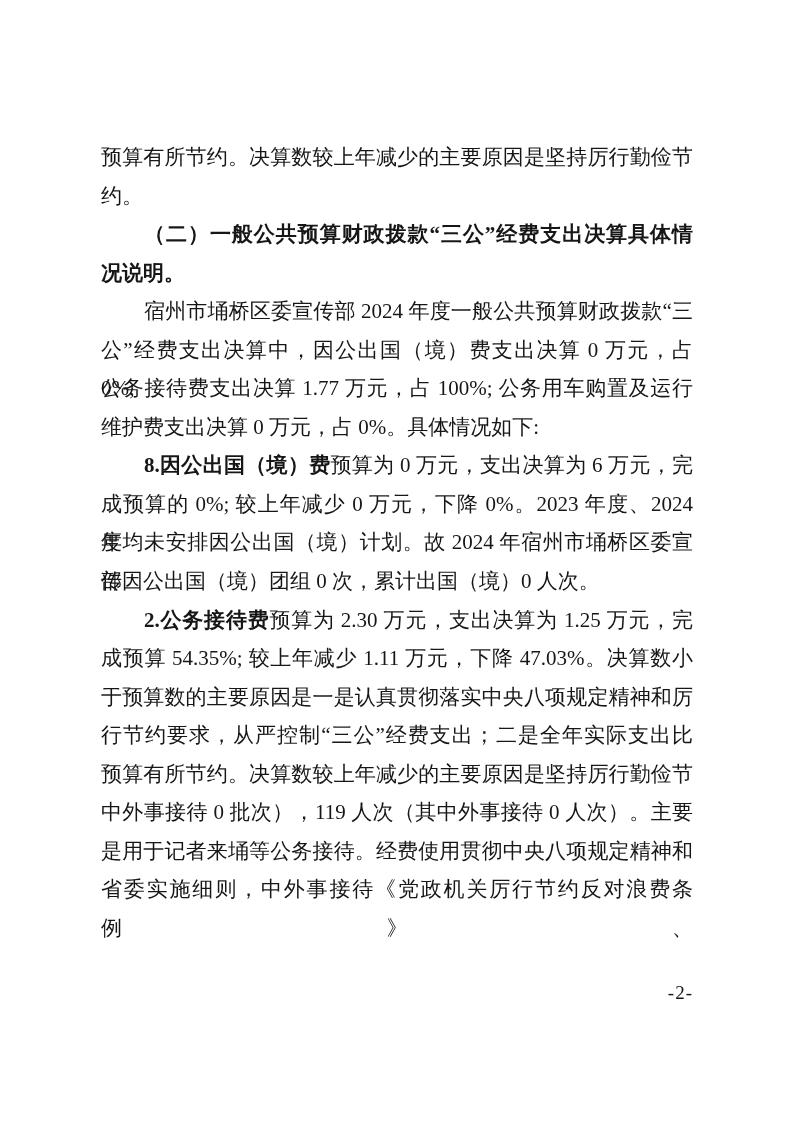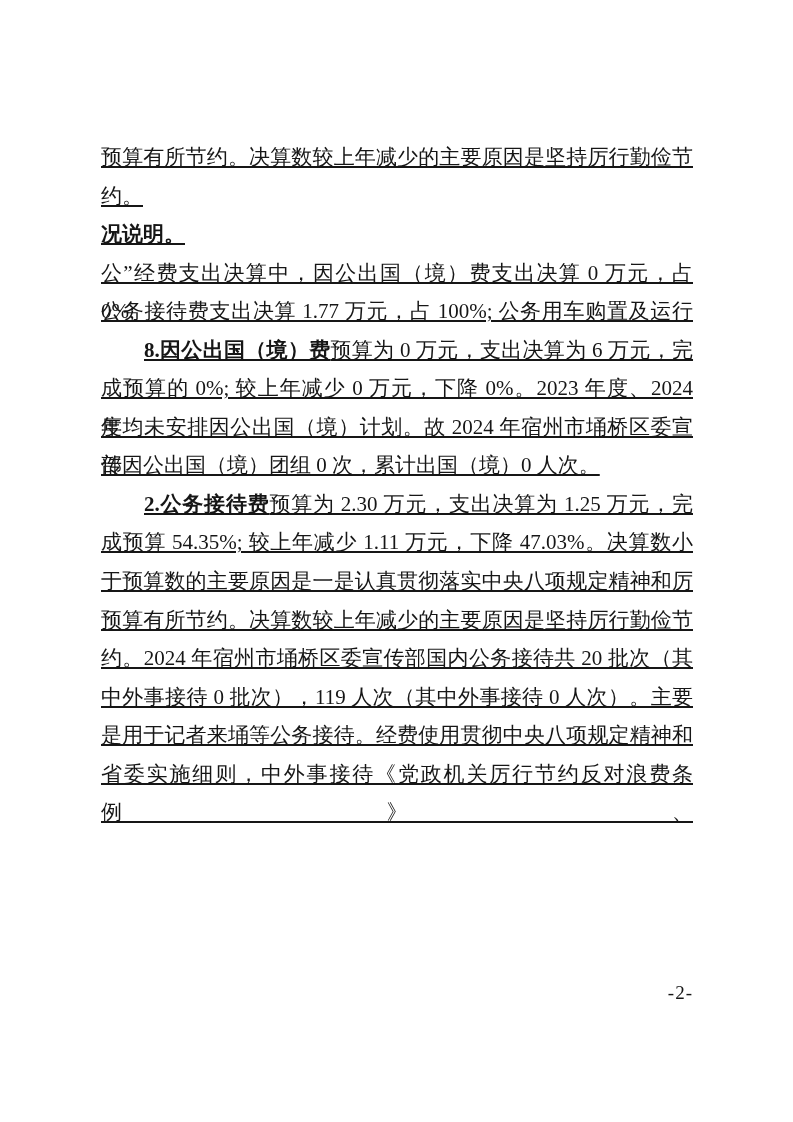--- a/index.html
+++ b/index.html
@@ -30,50 +30,53 @@
     text-align: left;
   }
   .line.justify {
     white-space: normal;
     text-align: justify;
     text-align-last: justify;
   }
   .line.indent {
     text-indent: 43px;
   }
-  .seg { font-weight: normal; text-decoration: underline; }
+  .seg { font-weight: normal; }
   .seg.bold { font-weight: 700; }
   .page-number {
     position: absolute;
     left: 101px;
     top: 978px;
     width: 592px;
     text-align: right;
     font-size: 19px;
     line-height: 30px;
     letter-spacing: 1px;
   }
 </style>
 </head>
 <body>
 
 <div class="page">
   <div class="content">
       <div class="line justify"><span class="seg">预算有所节约。决算数较上年减少的主要原因是坚持厉行勤俭节</span></div>
       <div class="line"><span class="seg">约。</span></div>
+      <div class="line justify indent"><span class="seg bold">（二）一般公共预算财政拨款“三公”经费支出决算具体情</span></div>
       <div class="line"><span class="seg bold">况说明。</span></div>
+      <div class="line justify indent"><span class="seg">宿州市埇桥区委宣传部 2024 年度一般公共预算财政拨款“三</span></div>
       <div class="line justify"><span class="seg">公”经费支出决算中，因公出国（境）费支出决算 0 万元，占 0%;</span></div>
       <div class="line justify"><span class="seg">公务接待费支出决算 1.77 万元，占 100%; 公务用车购置及运行</span></div>
+      <div class="line"><span class="seg">维护费支出决算 0 万元，占 0%。具体情况如下:</span></div>
       <div class="line justify indent"><span class="seg bold">8.因公出国（境）费</span><span class="seg">预算为 0 万元，支出决算为 6 万元，完</span></div>
       <div class="line justify"><span class="seg">成预算的 0%; 较上年减少 0 万元，下降 0%。2023 年度、2024 年</span></div>
       <div class="line justify"><span class="seg">度均未安排因公出国（境）计划。故 2024 年宿州市埇桥区委宣传</span></div>
       <div class="line"><span class="seg">部因公出国（境）团组 0 次，累计出国（境）0 人次。</span></div>
       <div class="line justify indent"><span class="seg bold">2.公务接待费</span><span class="seg">预算为 2.30 万元，支出决算为 1.25 万元，完</span></div>
       <div class="line justify"><span class="seg">成预算 54.35%; 较上年减少 1.11 万元，下降 47.03%。决算数小</span></div>
       <div class="line justify"><span class="seg">于预算数的主要原因是一是认真贯彻落实中央八项规定精神和厉</span></div>
+      <div class="line justify"><span class="seg">行节约要求，从严控制“三公”经费支出；二是全年实际支出比</span></div>
       <div class="line justify"><span class="seg">预算有所节约。决算数较上年减少的主要原因是坚持厉行勤俭节</span></div>
-      <div class="line justify"><span class="seg">约。2024 年宿州市埇桥区委宣传部国内公务接待共 20 批次（其</span></div>
       <div class="line justify"><span class="seg">中外事接待 0 批次），119 人次（其中外事接待 0 人次）。主要</span></div>
       <div class="line justify"><span class="seg">是用于记者来埇等公务接待。经费使用贯彻中央八项规定精神和</span></div>
       <div class="line justify"><span class="seg">省委实施细则，中外事接待《党政机关厉行节约反对浪费条例》、</span></div>
     </div>
   <div class="page-number">-2-</div>
 </div>
 
 </body></html>

